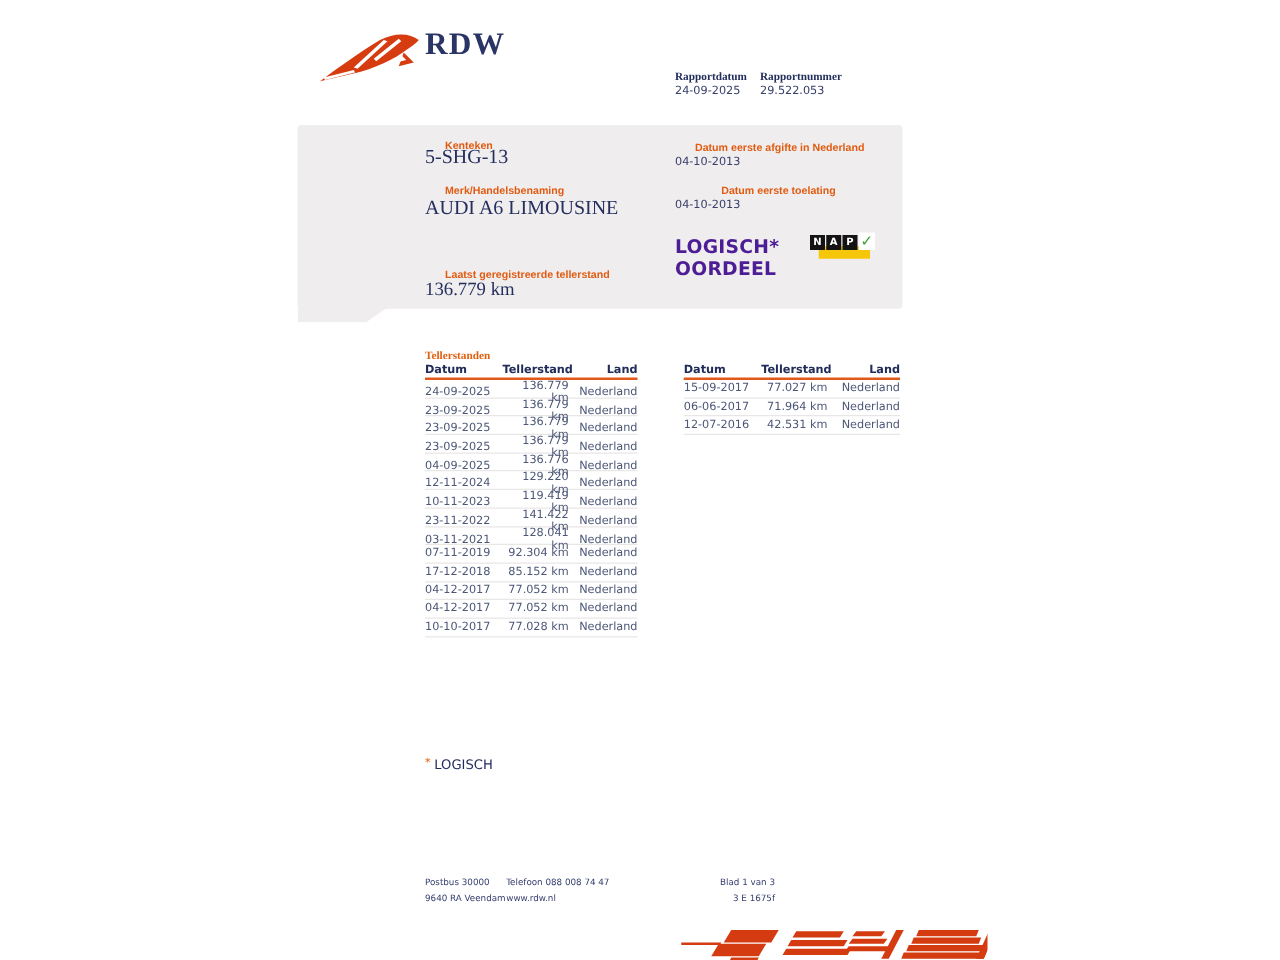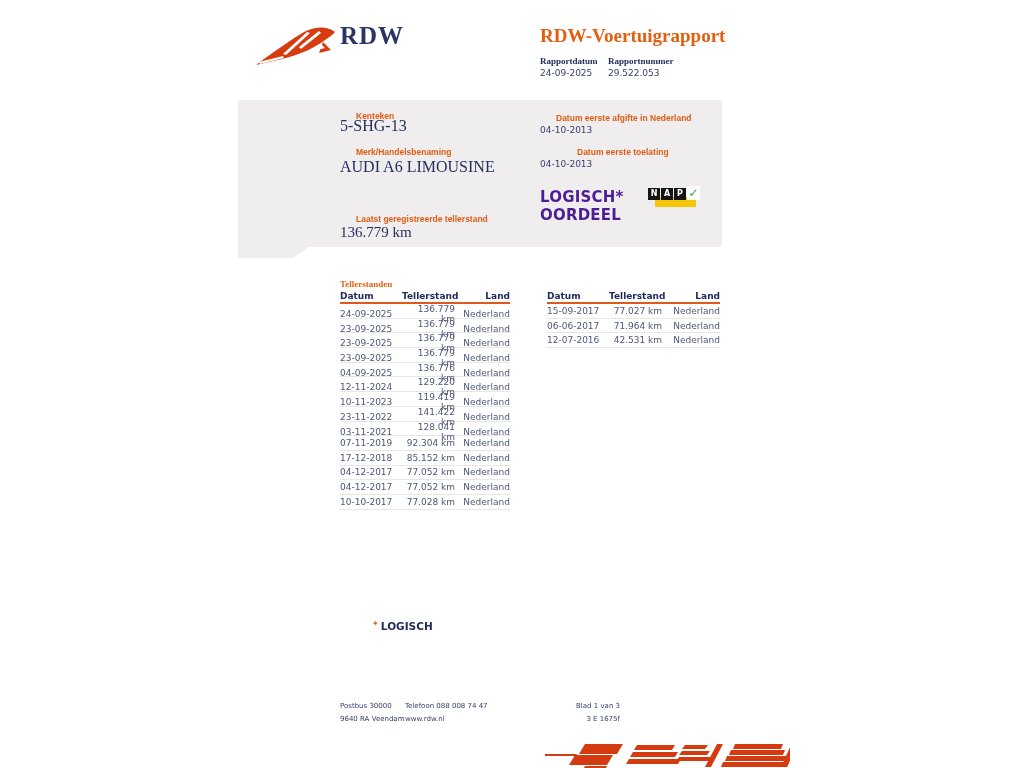--- a/index.html
+++ b/index.html
@@ -43,21 +43,21 @@
   .mtable.left  { left:340px; width:170px; }
   .mtable.right { left:547px; width:173px; }
   .thead { display:grid; grid-template-columns:62px 53px 1fr; height:13px; align-items:end;
            font-weight:700; color:#222c5a; border-bottom:2px solid #e0581a; padding-bottom:1px; }
   .trow  { display:grid; grid-template-columns:62px 53px 1fr; height:14.7px; align-items:center;
            border-bottom:1px solid #e9e6e6; }
   .thead span:nth-child(2), .trow span:nth-child(2) { text-align:right; }
   .thead span:nth-child(3), .trow span:nth-child(3) { text-align:right; }
 
   
-  .fn-head { position:absolute; left:340px; top:620px; font-size:10.5px; font-weight:700; color:#232d5c;margin-left:33px; }
+  .fn-head { position:absolute; left:340px; top:606px; font-size:10.5px; font-weight:400; color:#232d5c; }
   .fn-ast { color:#e2600f; font-size:9px; vertical-align:2px; }
   .fn-text { position:absolute; left:340px; top:622px; width:392px; font-size:8.5px;
              line-height:13.5px; color:#ed7d48; }
 
   
   .foot { position:absolute; font-size:7px; color:#333d6e; }
   .foot-right { text-align:right; right:292px; }
   .rdw-link { color:#333d6e; text-decoration:none; }
 
   .pattern-svg { position:absolute; left:545px; top:743px; width:245px; height:25px; }
@@ -70,21 +70,20 @@
   <svg class="logo-svg" viewBox="0 0 84 46">
     <path fill="#d63c10" d="M82,8 C75,2 62,2 51,8 C39,15 25,25 11,35 L3,41 L29,35 C47,31 63,23 72,16 C76,13 80,11 82,8 Z"></path>
     <path fill="#ffffff" d="M54,8 L57,9 L33,31 L30,30 Z"></path>
     <path fill="#ffffff" d="M66,7 L68,9 L48,25 L46,23 Z"></path>
     <path fill="#ffffff" d="M6,38 L30,32 L31,34 L7,40 Z"></path>
     <path fill="#d63c10" d="M70,18 L78,26 L66,29 Z"></path>
     <path fill="#ffffff" d="M68,20 L72,24 L64,26 Z"></path>
   </svg>
   <div class="brand-text">RDW</div>
 
-  <div class="report-title">RDW-Voertuigrapport</div>
   <div class="hdr-label" style="left:540px; top:56px;">Rapportdatum</div>
   <div class="hdr-label" style="left:608px; top:56px;">Rapportnummer</div>
   <div class="hdr-value" style="left:540px; top:68px;">24-09-2025</div>
   <div class="hdr-value" style="left:608px; top:68px;">29.522.053</div>
 
   <div class="graybox"></div>
   <div class="graybox-tab"></div>
 
   <div class="box-label" style="left:340px; top:111px;">Kenteken</div>
   <div class="box-serif" style="left:340px; top:117px; font-size:16px;">5-SHG-13</div>

